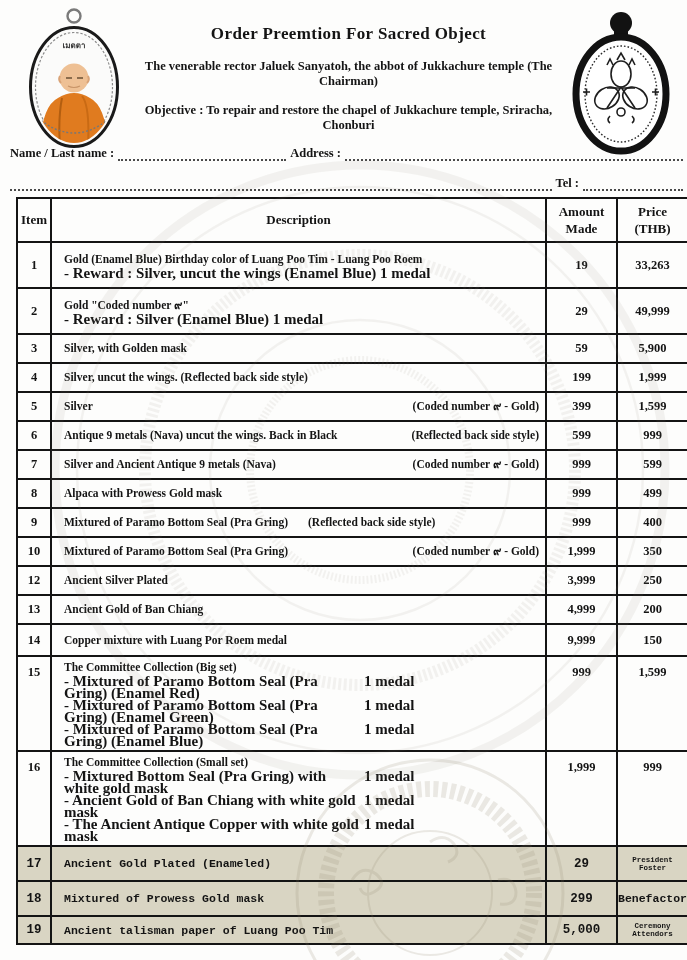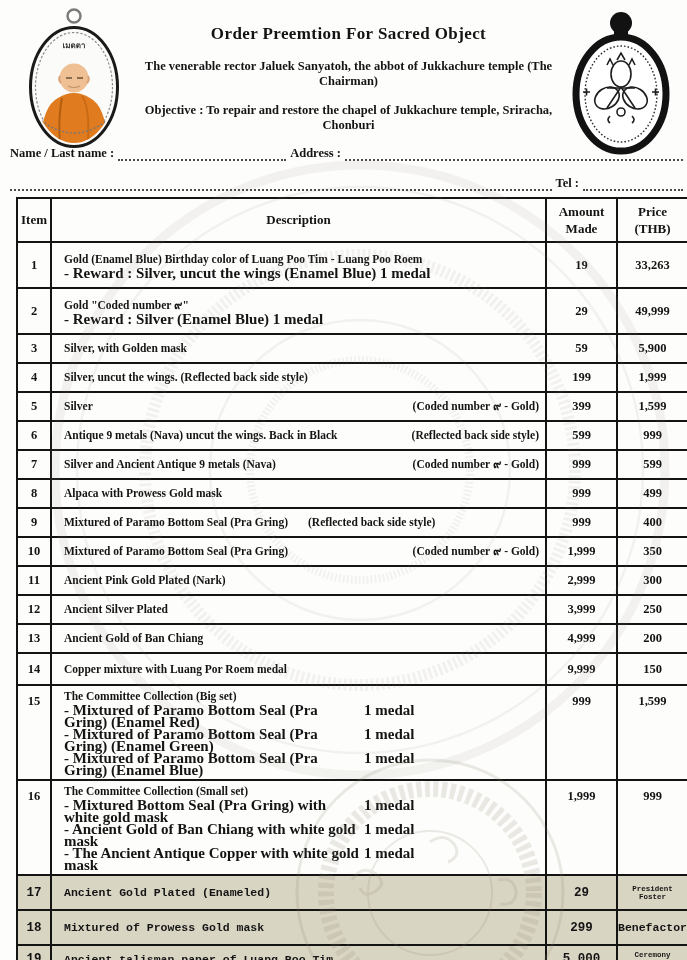--- a/index.html
+++ b/index.html
@@ -256,30 +256,20 @@
           <td class="desc-cell">
             <div class="desc-main">
               <span>Mixtured of Paramo Bottom Seal (Pra Gring)</span>
               <span class="note-right">(Coded number ๙ - Gold)</span>
             </div>
           </td>
           <td class="amount-cell">1,999</td>
           <td class="price-cell">350</td>
         </tr>
         <tr style="height: 29px;">
-          <td class="item-cell">11</td>
-          <td class="desc-cell">
-            <div class="desc-main">
-              <span>Ancient Pink Gold Plated (Nark)</span>
-            </div>
-          </td>
-          <td class="amount-cell">2,999</td>
-          <td class="price-cell">300</td>
-        </tr>
-        <tr style="height: 29px;">
           <td class="item-cell">12</td>
           <td class="desc-cell">
             <div class="desc-main">
               <span>Ancient Silver Plated</span>
             </div>
           </td>
           <td class="amount-cell">3,999</td>
           <td class="price-cell">250</td>
         </tr>
         <tr style="height: 29px;">

